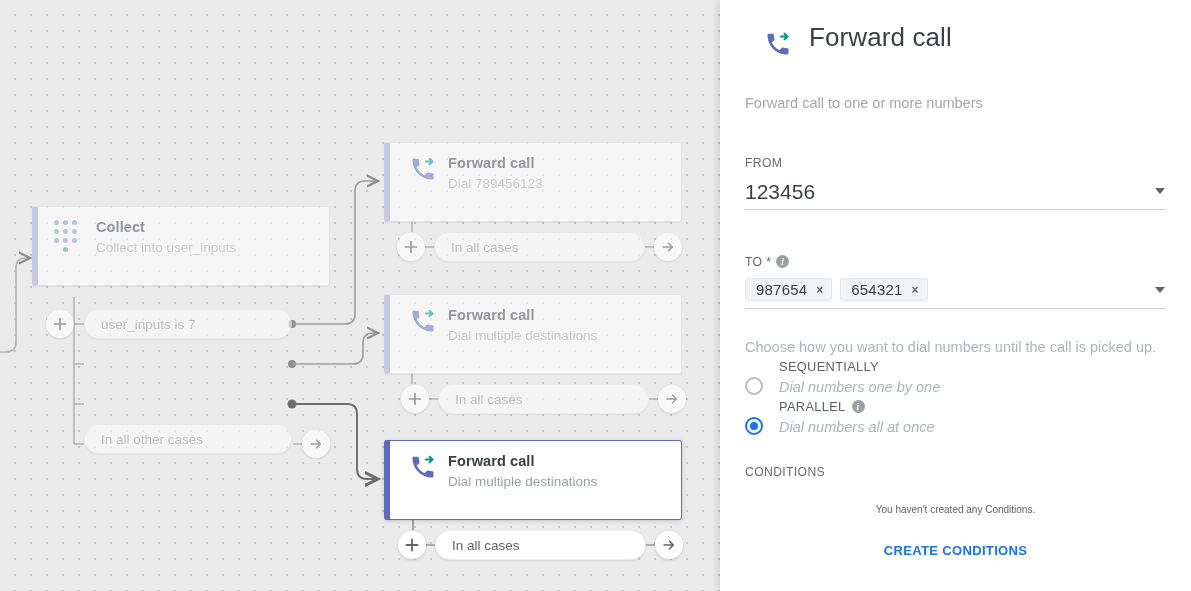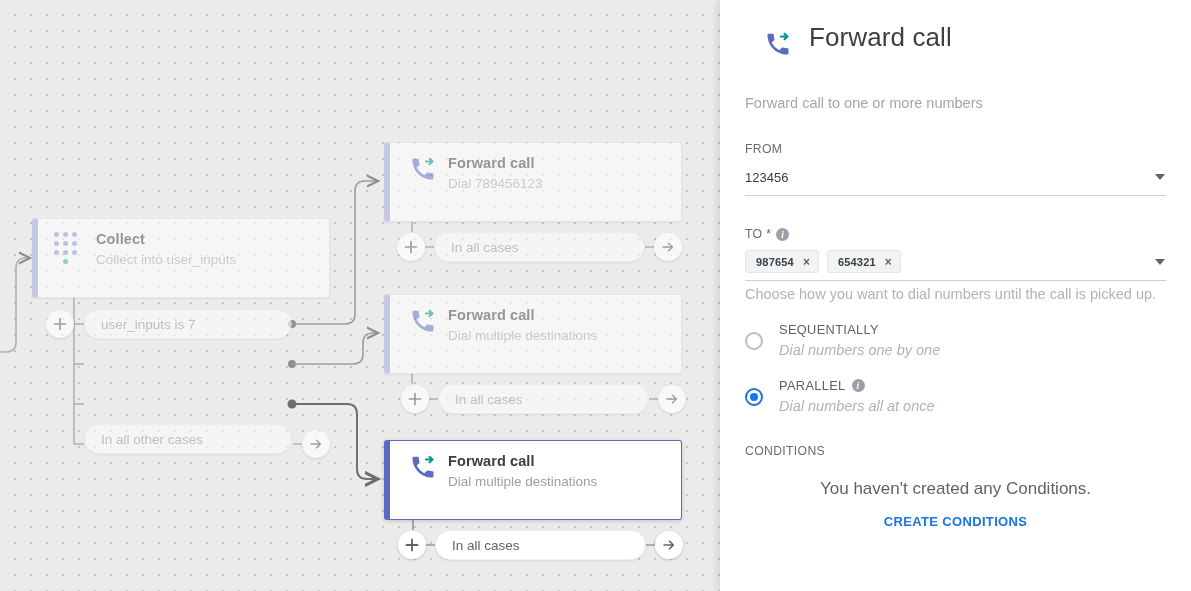--- a/index.html
+++ b/index.html
@@ -95,47 +95,47 @@
   }
   .p-head { position: relative; height: 40px; margin-top: 27px; }
   .p-icon { position: absolute; left: 18px; top: 3px; width: 30px; height: 28px; }
   .p-title {
     position: absolute; left: 64px; top: -5px;
     font-size: 26px; color: #3c4043; font-weight: normal; letter-spacing: .1px;
   }
   .p-desc { margin-top: 28px; font-size: 14.5px; color: #a6a6a6; }
 
   .f-label {
-    margin-top: 31px; font-size: 12.2px; color: #6b6b6b;
-    letter-spacing: .35px; display: flex; align-items: flex-end; gap: 5px;
+    margin-top: 45px; font-size: 12.2px; color: #6b6b6b;
+    letter-spacing: .35px; display: flex; align-items: flex-start; gap: 5px;
   }
   .field {
     position: relative; margin-top: 9px;
     border-bottom: 1px solid #cfcfcf; height: 31px;
   }
   .field .val {
-    font-size: 13px; color: #3c4043; line-height: 26px;
+    font-size: 21px; color: #3c4043; line-height: 26px;
   }
   .caret {
     position: absolute; right: 1px; top: 9px;
     width: 0; height: 0; border-left: 5px solid transparent;
     border-right: 5px solid transparent; border-top: 6px solid #5f6368;
   }
   .chips { display: flex; gap: 8px; padding-bottom: 2px; }
   .chip {
     display: inline-flex; align-items: center; gap: 9px;
     background: #f1f3f4; border: 1px solid #e3e6e8; border-radius: 3px;
     padding: 3px 8px 3px 10px; height: 23px;
   }
-  .chip .ctxt { font-size: 11px; color: #3c4043; font-weight: bold; letter-spacing: .2px; }
+  .chip .ctxt { font-size: 15px; color: #3c4043; font-weight: normal; letter-spacing: .2px; }
   .chip .cx { font-size: 12px; color: #5f6368; font-weight: bold; line-height: 1; }
 
-  .hint { margin-top: 5px; font-size: 14.5px; color: #aeb4ba; }
-
-  .radio-row { display: flex; align-items: center; margin-top: 20px; }
+  .hint { margin-top: 30px; font-size: 14.5px; color: #aeb4ba; }
+
+  .radio-row { display: flex; align-items: flex-end; margin-top: 4px; }
   .radio {
     width: 18px; height: 18px; border-radius: 50%;
     border: 2px solid #bdbdbd; margin-right: 16px; margin-top: 1px;
     flex: 0 0 auto; position: relative; background: #fff;
   }
   .radio.on { border-color: #1a73e8; }
   .radio.on::after {
     content: ""; position: absolute; left: 3px; top: 3px;
     width: 8px; height: 8px; border-radius: 50%; background: #1a73e8;
   }
@@ -145,21 +145,21 @@
 
   .info {
     width: 13px; height: 13px; border-radius: 50%; background: #9aa0a6;
     color: #fff; font-size: 9.5px; font-weight: bold; font-style: italic;
     display: inline-flex; align-items: center; justify-content: center;
     font-family: "Liberation Serif", serif;
   }
 
   .sec-label { margin-top: 30px; font-size: 12.2px; color: #6b6b6b; letter-spacing: .35px; }
   .empty { margin-top: 20px; text-align: center; }
-  .empty p { margin: 0; font-size: 17px; color: #5f6368; line-height: 21px; }
+  .empty p { margin: 8px; font-size: 10px; color: #5f6368; line-height: 21px; }
   .empty a {
     display: inline-block; margin-top: 15px;
     font-size: 13px; font-weight: bold; color: #1a73e8;
     letter-spacing: .35px; text-decoration: none; cursor: pointer;
   }
 </style>
 </head>
 <body>
 
 <div id="app">
@@ -200,21 +200,21 @@
       <path d="M425,247 L434,247" fill="none" stroke="#b3b3b3" stroke-width="1.5"></path>
       <path d="M429,399 L438,399" fill="none" stroke="#b3b3b3" stroke-width="1.5"></path>
       <path d="M426,545 L435,545" fill="none" stroke="#9e9e9e" stroke-width="1.6"></path>
 
       <path d="M645,247 L654,247" fill="none" stroke="#b3b3b3" stroke-width="1.5"></path>
       <path d="M649,399 L658,399" fill="none" stroke="#b3b3b3" stroke-width="1.5"></path>
       <path d="M646,545 L655,545" fill="none" stroke="#9e9e9e" stroke-width="1.6"></path>
       <path d="M293,444 L302,444" fill="none" stroke="#b3b3b3" stroke-width="1.5"></path>
     </svg>
 
-    <div class="node" style="left:32px; top:218px; width:298px; height:80px;">
+    <div class="node" style="left:32px; top:206px; width:298px; height:80px;">
       <div class="dialpad">
         <i style="left:0px;  top:0px;"></i>
           <i style="left:9px; top:0px;"></i>
           <i style="left:18px; top:0px;"></i>
         <i style="left:0px;  top:9px;"></i>
           <i style="left:9px; top:9px;"></i>
           <i style="left:18px; top:9px;"></i>
         <i style="left:0px;  top:18px;"></i>
           <i style="left:9px; top:18px;"></i>
           <i style="left:18px; top:18px;"></i>

